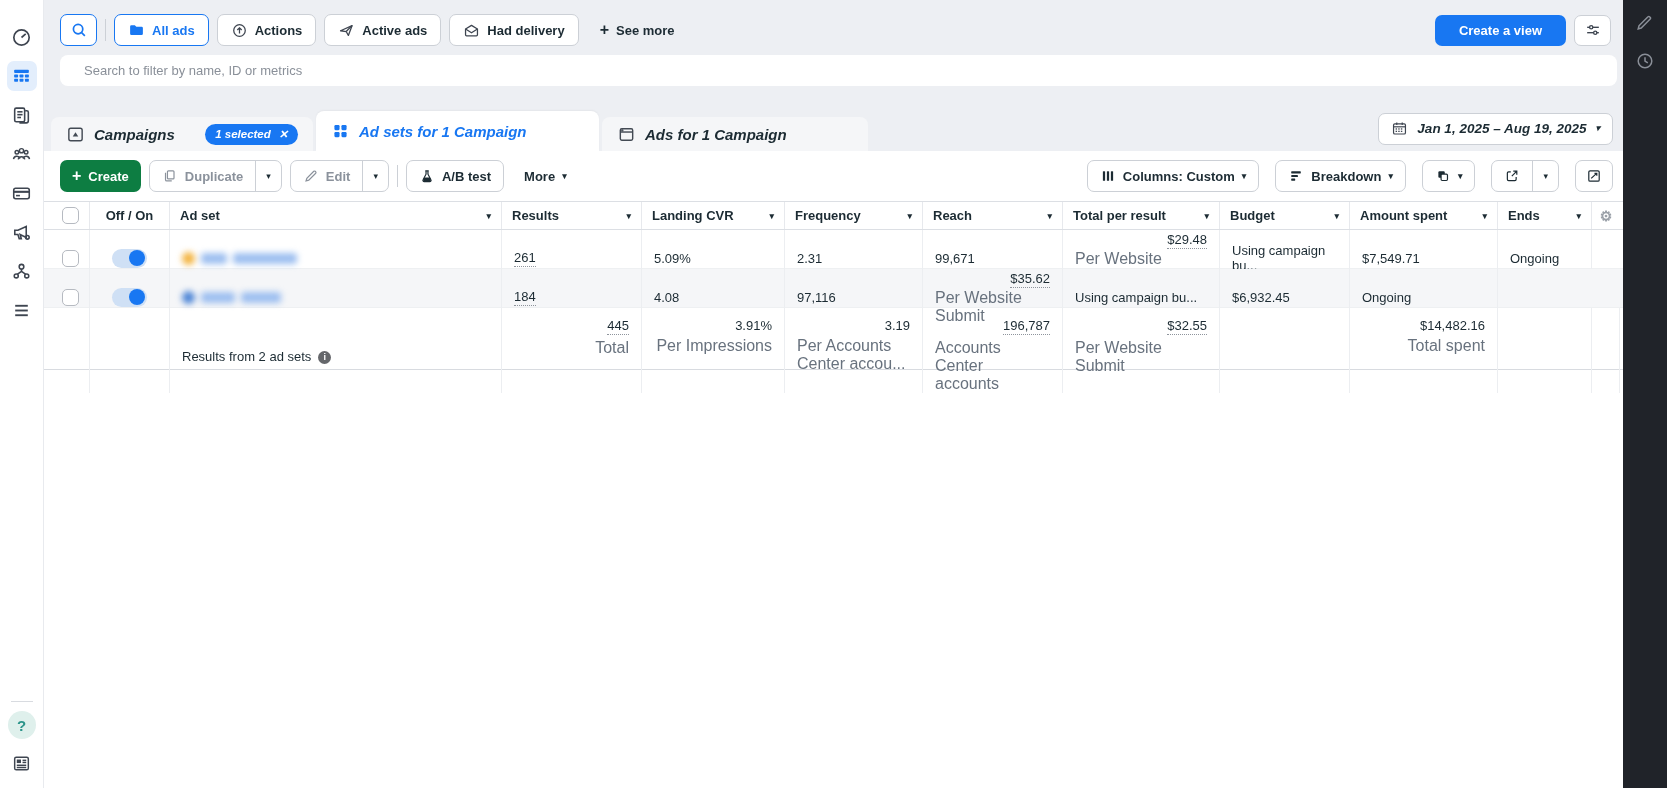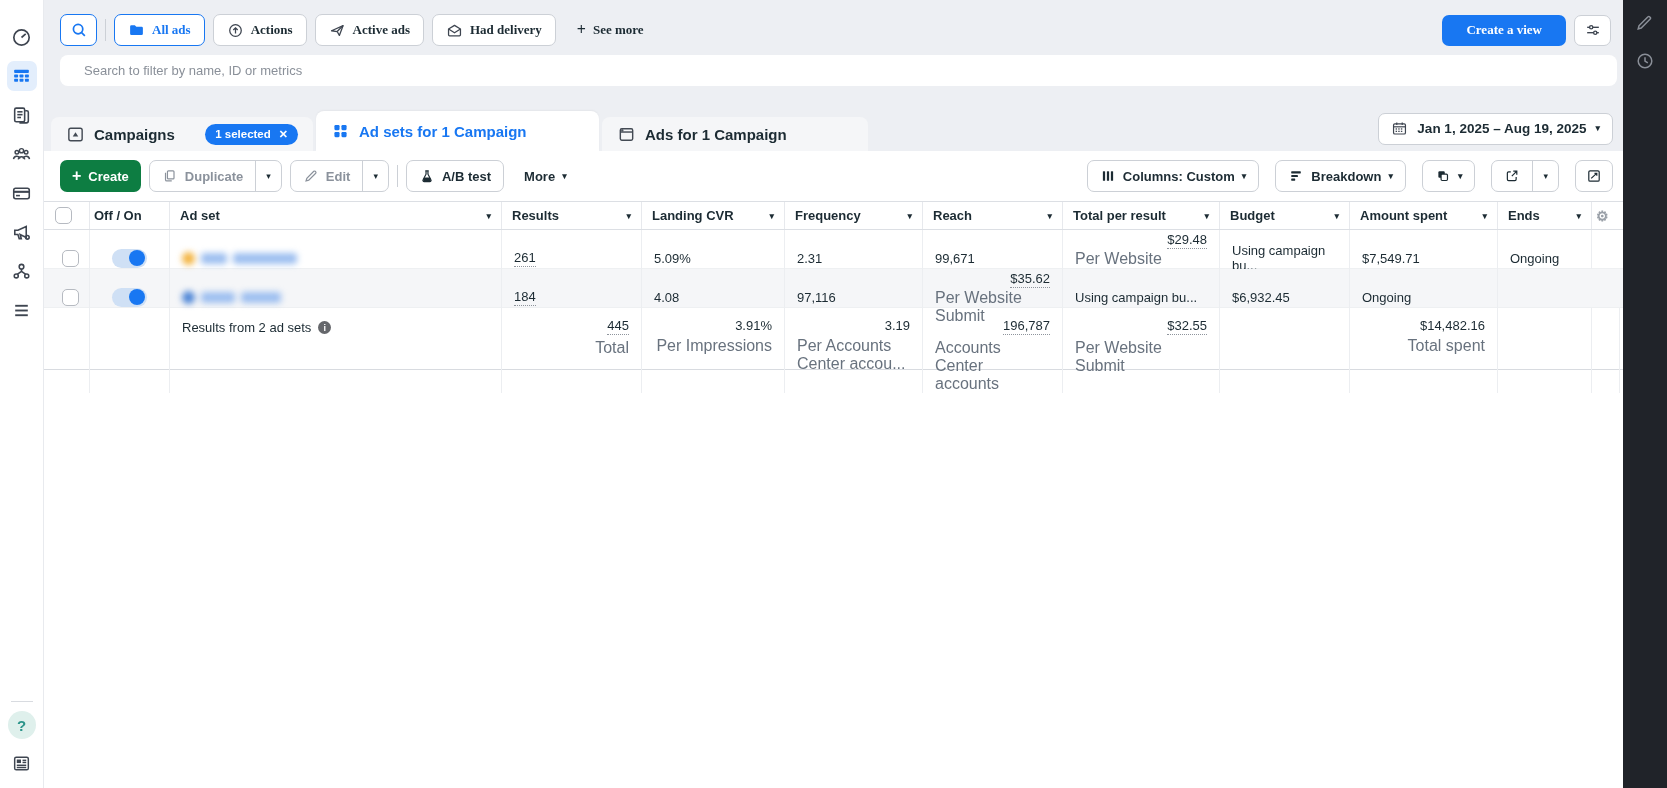--- a/index.html
+++ b/index.html
@@ -11,36 +11,36 @@
   .sidebar { width:44px; background:#fff; border-right:1px solid #e8eaee; display:flex; flex-direction:column; align-items:center; padding:22px 0 10px; gap:9px; flex:0 0 44px; }
   .side-icon { width:30px; height:30px; border-radius:7px; display:flex; align-items:center; justify-content:center; color:#3e4550; cursor:pointer; }
   .side-icon svg { width:21px; height:21px; }
   .side-icon.active { background:#e3eefc; color:#1877f2; }
   .side-divider { width:22px; height:1px; background:#d8dbe0; margin-top:auto; }
   .help-circle { width:28px; height:28px; border-radius:50%; background:#dff0ec; color:#2b948a; font-size:15px; font-weight:700; display:flex; align-items:center; justify-content:center; }
 
   
   .main { width:1579px; flex:0 0 1579px; background:#edeff3; display:flex; flex-direction:column; }
 
-  .topbar { display:flex; align-items:center; gap:8px; margin:14px 12px 0 16px;font-family:Liberation Serif, serif; }
+  .topbar { display:flex; align-items:center; gap:8px; margin:14px 12px 0 16px; }
   .sq-btn { width:37px; height:32px; border:1.5px solid #1877f2; border-radius:7px; background:#fff; display:flex; align-items:center; justify-content:center; color:#1877f2; }
   .vdiv { width:1px; height:22px; background:#ccd0d6; }
   .pill { height:32px; border:1px solid #ccd0d6; border-radius:7px; background:#fff; display:flex; align-items:center; gap:7px; padding:0 13px; font-size:13px; font-weight:600; color:#1c2b33; }
   .pill svg { width:17px; height:17px; }
   .pill.active { border:1.5px solid #1877f2; color:#1877f2; font-weight:700; }
   .pill.ghost { border:none; background:transparent; }
   .plus-glyph { font-size:16px; font-weight:600; line-height:1; }
   .create-view { margin-left:auto; height:31px; background:#1877f2; color:#fff; border-radius:7px; font-size:13px; font-weight:700; display:flex; align-items:center; padding:0 24px; }
   .adjust-btn { width:37px; height:31px; border:1px solid #ccd0d6; border-radius:7px; background:#fff; display:flex; align-items:center; justify-content:center; color:#3e4550; }
 
   .searchbar { margin:9px 6px 16px 16px; }
   .searchbar input { width:100%; height:31px; border:none; border-radius:8px; background:#fff; padding:0 14px 0 24px; font-size:13px; font-family:"Liberation Sans",sans-serif; color:#1c2b33; outline:none; }
   .searchbar input::placeholder { color:#8a9099; }
 
-  .tabsrow { display:flex; align-items:flex-end; margin-top:9px; padding:0 10px 0 7px; height:40px; }
+  .tabsrow { display:flex; align-items:flex-end; margin-top:9px; padding:0 10px 0 7px; height:40px;font-style:italic; }
   .tab { height:34px; display:flex; align-items:center; gap:9px; padding:0 15px; border-radius:8px 8px 0 0; background:#f5f6f8; font-size:15px; font-weight:700; color:#1c2b33; margin-right:3px; cursor:pointer; }
   .tab svg { width:19px; height:19px; }
   .tab .ticon { color:#434a54; display:flex; }
   .tab.active { height:40px; background:#fff; color:#1877f2; box-shadow:0 -1px 2px rgba(0,0,0,.04); }
   .tab.active .ticon { color:#1877f2; }
   .tab-campaigns { width:262px; }
   .tab-adsets { width:283px; }
   .tab-ads { width:266px; }
   .badge { margin-left:auto; background:#1877f2; color:#fff; font-size:11.5px; font-weight:700; border-radius:13px; padding:4px 10px; display:flex; align-items:center; gap:8px; }
   .badge .x { font-size:11px; cursor:pointer; }
@@ -61,39 +61,39 @@
   .muted { color:#8b929c; }
   .caret { font-size:9px; line-height:1; color:#1c2b33; }
   .toolbar-right { margin-left:auto; display:flex; align-items:center; gap:16px; }
 
   
   .trow { display:grid; grid-template-columns:39px 80px 332px 140px 143px 138px 140px 157px 130px 148px 94px 28px; padding-left:7px; }
   .thead { height:29px; border-top:1px solid #dcdfe4; border-bottom:1px solid #dcdfe4; font-weight:700; font-size:13px; }
   .hc { display:flex; align-items:center; height:100%; padding:0 10px; border-right:1px solid #e7e9ed; }
   .hc:last-child { border-right:none; }
   .hc .scaret { margin-left:auto; font-size:9px; }
-  .hc.center { justify-content:flex-start; padding:0 4px; }
+  .hc.center { justify-content:center; padding:0 4px; }
   .drow { height:39px; border-bottom:1px solid #eef0f2; font-size:13px; }
   .drow.alt { background:#f5f6f8; }
   .c { height:100%; display:flex; align-items:center; padding:0 12px; border-right:1px solid #eceef1; }
   .c:last-child { border-right:none; }
   .c.center { justify-content:center; padding:0 4px; }
   .c.num { justify-content:flex-start; text-align:right; }
   .c.twoline { flex-direction:column; align-items:flex-end; justify-content:center; gap:1px; padding-top:2px; }
   .linkish { border-bottom:1px dotted #8e949c; padding-bottom:1px; cursor:pointer; }
   .sub { font-size:16px; color:#68727e; }
   .cb { width:17px; height:17px; border:1.6px solid #b6bac1; border-radius:5px; background:#fff; cursor:pointer; }
   .toggle { width:35px; height:19px; border-radius:10px; background:#cfe0f5; position:relative; cursor:pointer; }
   .toggle::after { content:""; position:absolute; right:2px; top:1.5px; width:16px; height:16px; border-radius:50%; background:#1877f2; }
   .nm { display:flex; align-items:center; gap:6px; filter:blur(3px); }
   .dot { width:13px; height:13px; border-radius:50%; flex:0 0 13px; }
   .bar { height:11px; border-radius:3px; background:#9dbff0; }
   .sumrow { height:62px; border-bottom:1px solid #d8dbe0; font-size:13px; }
   .sumrow .c { flex-direction:column; align-items:flex-end; justify-content:flex-start; padding-top:10px; gap:4px; border-right:1px solid #eceef1; }
-  .sumrow .c.labelc { align-items:flex-start; flex-direction:row; gap:0; }
+  .sumrow .c.labelc { align-items:center; flex-direction:row; gap:0; }
   .info { width:13px; height:13px; border-radius:50%; background:#65676b; color:#fff; font-size:9px; font-weight:700; display:inline-flex; align-items:center; justify-content:center; margin-left:7px; margin-top:1px; }
   .gearglyph { color:#9aa0a8; font-size:14px; }
 
   
   .rightrail { width:44px; flex:0 0 44px; background:#202329; display:flex; flex-direction:column; align-items:center; padding-top:10px; gap:15px; color:#8a8f98; }
   .rail-icon { width:24px; height:24px; display:flex; align-items:center; justify-content:center; cursor:pointer; }
   .rail-icon svg { width:20px; height:20px; }
 </style>
 </head>
 <body>

